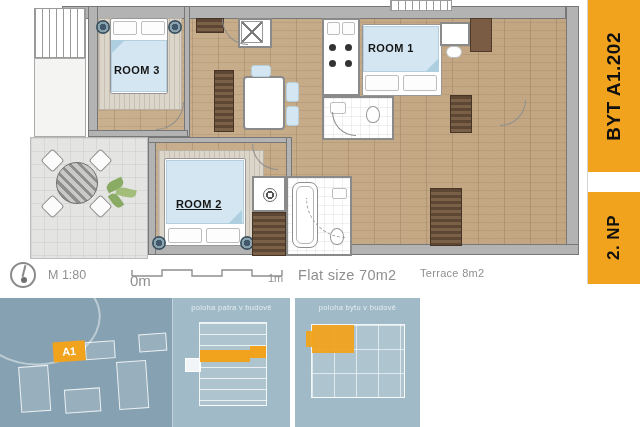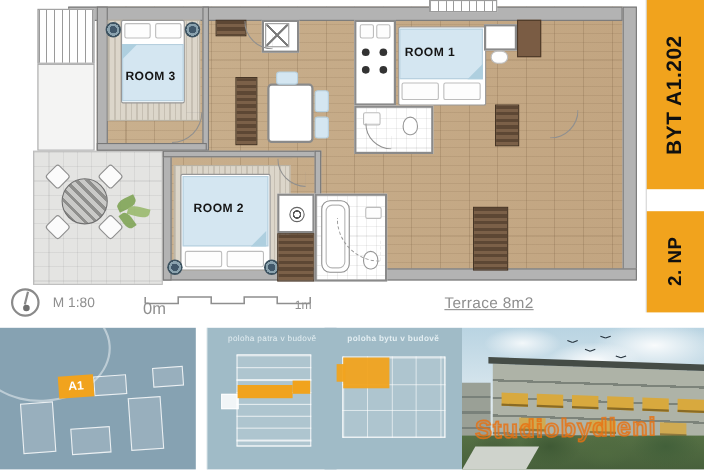--- a/index.html
+++ b/index.html
@@ -158,21 +158,21 @@
     <div class="hatch" style="left:430px;top:188px;width:32px;height:58px;"></div>
 
     <div class="rug" style="left:158px;top:150px;width:106px;height:96px;"></div>
     <div class="bed" style="left:164px;top:158px;width:82px;height:88px;"></div>
     <div class="blanket" style="left:166px;top:160px;width:78px;height:64px;"></div>
     <div class="fold" style="left:228px;top:210px;border-width:0 0 14px 14px;border-color:rgba(0,0,0,0) rgba(0,0,0,0) #aecfdf rgba(0,0,0,0);"></div>
     <div class="pillow" style="left:168px;top:228px;width:34px;height:15px;"></div>
     <div class="pillow" style="left:206px;top:228px;width:34px;height:15px;"></div>
     <div class="nightstand" style="left:152px;top:236px;"></div>
     <div class="nightstand" style="left:240px;top:236px;"></div>
-    <div class="roomlabel" style="left:176px;top:184px;">ROOM 2</div>
+    <div class="roomlabel" style="left:176px;top:198px;text-decoration:underline;">ROOM 2</div>
     <div class="arc" style="left:252px;top:144px;width:26px;height:26px;"></div>
 
     <div class="whitebox" style="left:252px;top:176px;width:34px;height:36px;"></div>
     <div class="burner" style="left:263px;top:188px;width:12px;height:12px;background:radial-gradient(circle,#fff 0 28%,#555 30% 45%,#fff 47% 100%);border:1px solid #666;"></div>
     <div class="hatch" style="left:252px;top:212px;width:34px;height:44px;"></div>
     <div class="whitebox tile" style="left:286px;top:176px;width:66px;height:80px;"></div>
     <div class="tub" style="left:292px;top:182px;width:26px;height:66px;"></div>
     <div class="wc" style="left:330px;top:228px;"></div>
     <div class="pillow" style="left:332px;top:188px;width:15px;height:11px;"></div>
     <div class="arcd" style="left:306px;top:198px;width:40px;height:40px;"></div>
@@ -184,21 +184,22 @@
     <div class="compass" style="left:10px;top:262px;">
       <div class="needle"></div>
         <div class="ndot"></div>
     </div>
     <div class="graytxt" style="left:48px;top:268px;font-size:12.5px;">M 1:80</div>
     <svg class="abs" style="left:128px;top:260px;" width="160" height="22" viewBox="0 0 160 22">
       <path d="M4 16 h30 v-6 h30 v6 h30 v-6 h30 v6 h30 M4 16 v-6 M154 16 v-6" fill="none" stroke="#8f8f8f" stroke-width="1.4"></path>
     </svg>
     <div class="graytxt" style="left:130px;top:272px;font-size:15px;">0m</div>
     <div class="graytxt" style="left:268px;top:272px;font-size:11px;">1m</div>
-    <div class="graytxt" style="left:404px;top:267px;font-size:14px;letter-spacing:.3px;text-decoration:underline;">Terrace 8m2</div>
+    <div class="graytxt" style="left:298px;top:267px;font-size:14.5px;letter-spacing:.3px;">Flat size 70m2</div>
+    <div class="graytxt" style="left:420px;top:267px;font-size:11px;letter-spacing:.3px;">Terrace 8m2</div>
   </div>
 
   <div class="sidebar">
     <div class="tag" style="top:0;height:172px;">
       <span style="font-size:19px;">BYT A1.202</span>
     </div>
     <div class="tag" style="top:192px;height:92px;">
       <span style="font-size:17px;">2. NP</span>
     </div>
   </div>
@@ -212,64 +213,29 @@
         <div class="wline" style="left:18px;top:64px;width:30px;height:46px;"></div>
         <div class="wline" style="left:62px;top:90px;width:36px;height:24px;"></div>
         <div class="wline" style="left:116px;top:66px;width:30px;height:48px;"></div>
         <div class="wline" style="left:140px;top:40px;width:28px;height:18px;"></div>
         <div class="orange sitelbl" style="position:absolute;left:54px;top:42px;width:32px;height:20px;">
           <span>A1</span>
         </div>
       </div>
     </div>
 
-    <div class="panel" style="left:188px;width:117px;background:#A0BBC7;border-left:1px solid rgba(255,255,255,.35);">
+    <div class="panel" style="left:172px;width:117px;background:#A0BBC7;border-left:1px solid rgba(255,255,255,.35);">
       <div class="cap">poloha patra v budově</div>
       <div class="wline secfloors" style="left:26px;top:24px;width:68px;height:84px;"></div>
       <div class="wline" style="left:12px;top:60px;width:16px;height:14px;background:rgba(255,255,255,.85);"></div>
       <div class="orange" style="position:absolute;left:27px;top:52px;width:50px;height:12px;"></div>
       <div class="orange" style="position:absolute;left:77px;top:48px;width:16px;height:12px;"></div>
     </div>
 
-    <div class="panel" style="left:295px;width:125px;background:#A0BBC7;font-weight:bold;">
+    <div class="panel" style="left:295px;width:125px;background:#A0BBC7;">
       <div class="cap">poloha bytu v budově</div>
       <div class="wline plangrid" style="left:16px;top:26px;width:94px;height:74px;"></div>
       <div class="orange" style="position:absolute;left:17px;top:27px;width:42px;height:28px;opacity:.95;"></div>
       <div class="orange" style="position:absolute;left:11px;top:33px;width:8px;height:16px;opacity:.95;"></div>
     </div>
 
-    <div class="panel" style="left:420px;width:220px;background:
-        radial-gradient(60px 24px at 120px 30px, rgba(255,255,255,.95), rgba(255,255,255,0) 70%),
-        radial-gradient(80px 30px at 175px 16px, rgba(255,255,255,.9), rgba(255,255,255,0) 70%),
-        radial-gradient(50px 20px at 55px 14px, rgba(255,255,255,.8), rgba(255,255,255,0) 70%),
-        linear-gradient(180deg,#b9d4e2 0%,#dfeaf0 55%,#cfd9d5 78%,#b9c4ba 100%);">
-      <div class="bird" style="left:96px;top:10px;"></div>
-      <div class="bird" style="left:112px;top:18px;"></div>
-      <div class="bird" style="left:126px;top:6px;"></div>
-      <div class="bird" style="left:140px;top:24px;"></div>
-
-      <div class="abs" style="left:0;top:50px;width:26px;height:50px;background:repeating-linear-gradient(180deg,#9aa096 0 12px,#79817a 12px 14px);"></div>
-
-      <div class="abs" style="left:28px;top:36px;width:192px;height:72px;transform:skewY(2deg);
-           background:repeating-linear-gradient(180deg,#aeb3a7 0 14px,#7c837a 14px 16px);">
-        <div class="abs" style="left:-4px;top:-6px;width:200px;height:6px;background:#454c46;"></div>
-        <div class="balc" style="left:8px;top:26px;"></div>
-        <div class="balc" style="left:40px;top:26px;"></div>
-        <div class="balc" style="left:72px;top:26px;"></div>
-        <div class="balc" style="left:104px;top:26px;"></div>
-        <div class="balc" style="left:136px;top:26px;"></div>
-        <div class="balc" style="left:168px;top:26px;"></div>
-        <div class="balc" style="left:24px;top:48px;opacity:.8;"></div>
-        <div class="balc" style="left:88px;top:48px;opacity:.8;"></div>
-        <div class="balc" style="left:152px;top:48px;opacity:.8;"></div>
-      </div>
-
-      <div class="abs" style="left:0;top:98px;width:220px;height:31px;background:
-          radial-gradient(34px 22px at 30px 12px,#49603c,rgba(0,0,0,0) 70%),
-          radial-gradient(40px 26px at 80px 10px,#3f5a35,rgba(0,0,0,0) 70%),
-          radial-gradient(36px 22px at 130px 14px,#506b40,rgba(0,0,0,0) 70%),
-          radial-gradient(44px 28px at 185px 10px,#42603a,rgba(0,0,0,0) 70%),
-          linear-gradient(180deg,#557044,#47603b);"></div>
-      <div class="abs" style="left:0;top:108px;width:58px;height:21px;background:#cfd3cc;transform:skewX(-30deg);transform-origin:bottom left;"></div>
-      <div class="wm" style="left:12px;top:78px;">Studiobydleni</div>
-    </div>
   </div>
 </div>
 
 </body></html>

